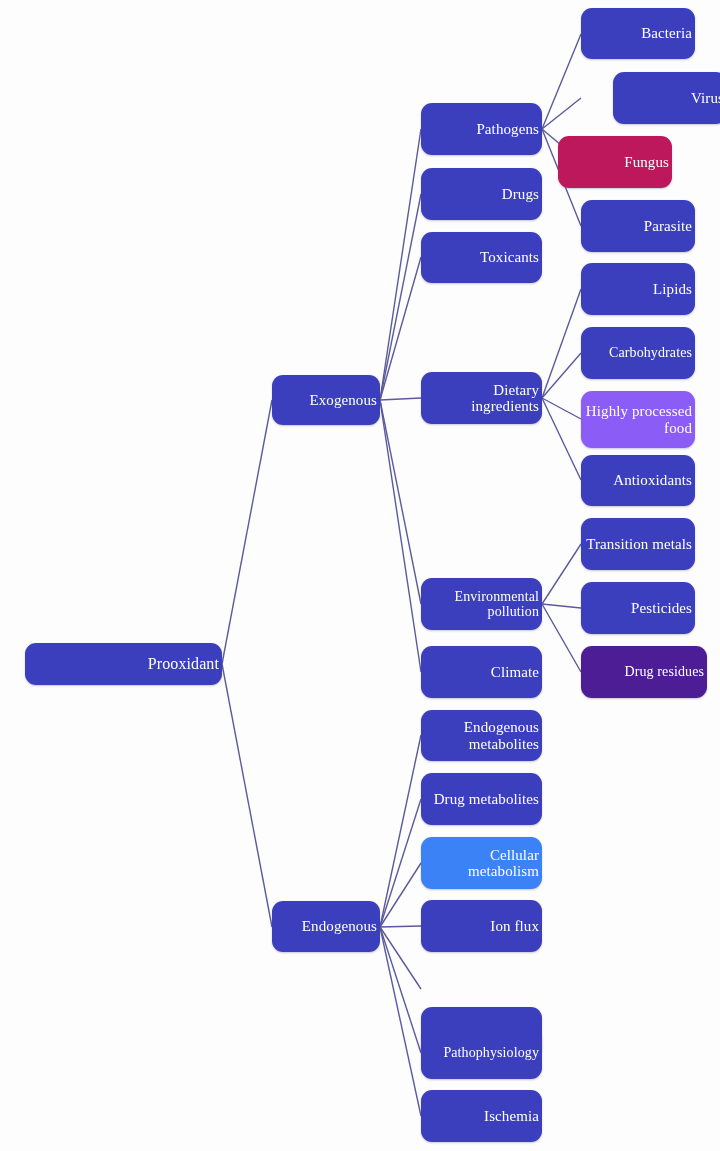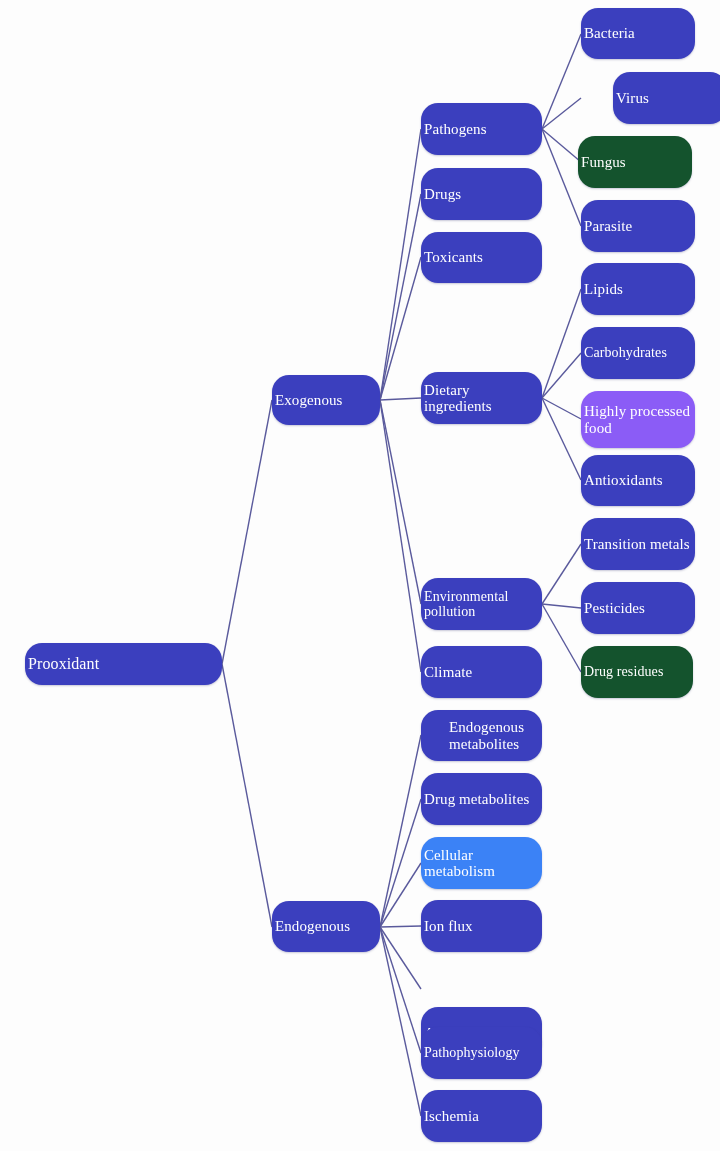--- a/index.html
+++ b/index.html
@@ -7,26 +7,26 @@
     position:relative;
     width:720px;height:1151px;
     background:#fdfdfd;
     font-family:"Liberation Serif", serif;
     overflow:hidden;
   }
   #edges{position:absolute;left:0;top:0;width:720px;height:1151px;}
   .node{
     position:absolute;
     background:#3b3fbe;
-    border-radius:17px;
+    border-radius:11px;
     color:#ffffff;
     display:flex;
     align-items:center;
     justify-content:center;
-    text-align:left;
+    text-align:right;
     line-height:1.08;
     box-sizing:border-box;
     padding:2px 3px;
     box-shadow:0 1px 2px rgba(60,60,120,.28);
     letter-spacing:.1px;
     z-index:2;
   }
   .node span{display:block;width:100%;}
   .lvl-root{font-size:16px;}
   .lvl-1{font-size:15px;}
@@ -114,21 +114,21 @@
       </div>
       <div class="node lvl-2" style="left: 421px; top: 1090px; width: 121px; height: 52px; background: rgb(59, 63, 190); color: rgb(255, 255, 255);">
         <span>Ischemia</span>
       </div>
       <div class="node lvl-3" style="left: 581px; top: 8px; width: 114px; height: 51px; background: rgb(59, 63, 190); color: rgb(255, 255, 255);">
         <span>Bacteria</span>
       </div>
       <div class="node lvl-3" style="left: 581px; top: 72px; width: 114px; height: 52px; background: rgb(59, 63, 190); color: rgb(255, 255, 255); margin-left: 32px;">
         <span>Virus</span>
       </div>
-      <div class="node lvl-3" style="left: 578px; top: 136px; width: 114px; height: 52px; background: #14532d; color: rgb(255, 255, 255); font-family: Liberation Serif, serif;">
+      <div class="node lvl-3" style="left: 558px; top: 136px; width: 114px; height: 52px; background: #be185d; color: rgb(255, 255, 255); font-family: Liberation Serif, serif;">
         <span>Fungus</span>
       </div>
       <div class="node lvl-3" style="left: 581px; top: 200px; width: 114px; height: 52px; background: rgb(59, 63, 190); color: rgb(255, 255, 255);">
         <span>Parasite</span>
       </div>
       <div class="node lvl-3" style="left: 581px; top: 263px; width: 114px; height: 52px; background: rgb(59, 63, 190); color: rgb(255, 255, 255);">
         <span>Lipids</span>
       </div>
       <div class="node tight" style="left: 581px; top: 327px; width: 114px; height: 52px; background: rgb(59, 63, 190); color: rgb(255, 255, 255);">
         <span>Carbohydrates</span>
@@ -138,17 +138,17 @@
       </div>
       <div class="node lvl-3" style="left: 581px; top: 455px; width: 114px; height: 51px; background: rgb(59, 63, 190); color: rgb(255, 255, 255);">
         <span>Antioxidants</span>
       </div>
       <div class="node lvl-3" style="left: 581px; top: 518px; width: 114px; height: 52px; background: rgb(59, 63, 190); color: rgb(255, 255, 255);">
         <span>Transition metals</span>
       </div>
       <div class="node lvl-3" style="left: 581px; top: 582px; width: 114px; height: 52px; background: rgb(59, 63, 190); color: rgb(255, 255, 255);">
         <span>Pesticides</span>
       </div>
-      <div class="node tight" style="left: 581px; top: 646px; width: 112px; height: 52px; background: #14532d; color: rgb(255, 255, 255);">
+      <div class="node tight" style="left: 581px; top: 646px; width: 126px; height: 52px; background: #4c1d95; color: rgb(255, 255, 255);">
         <span>Drug residues</span>
       </div>
     </div>
 </div>
 
 </body></html>

